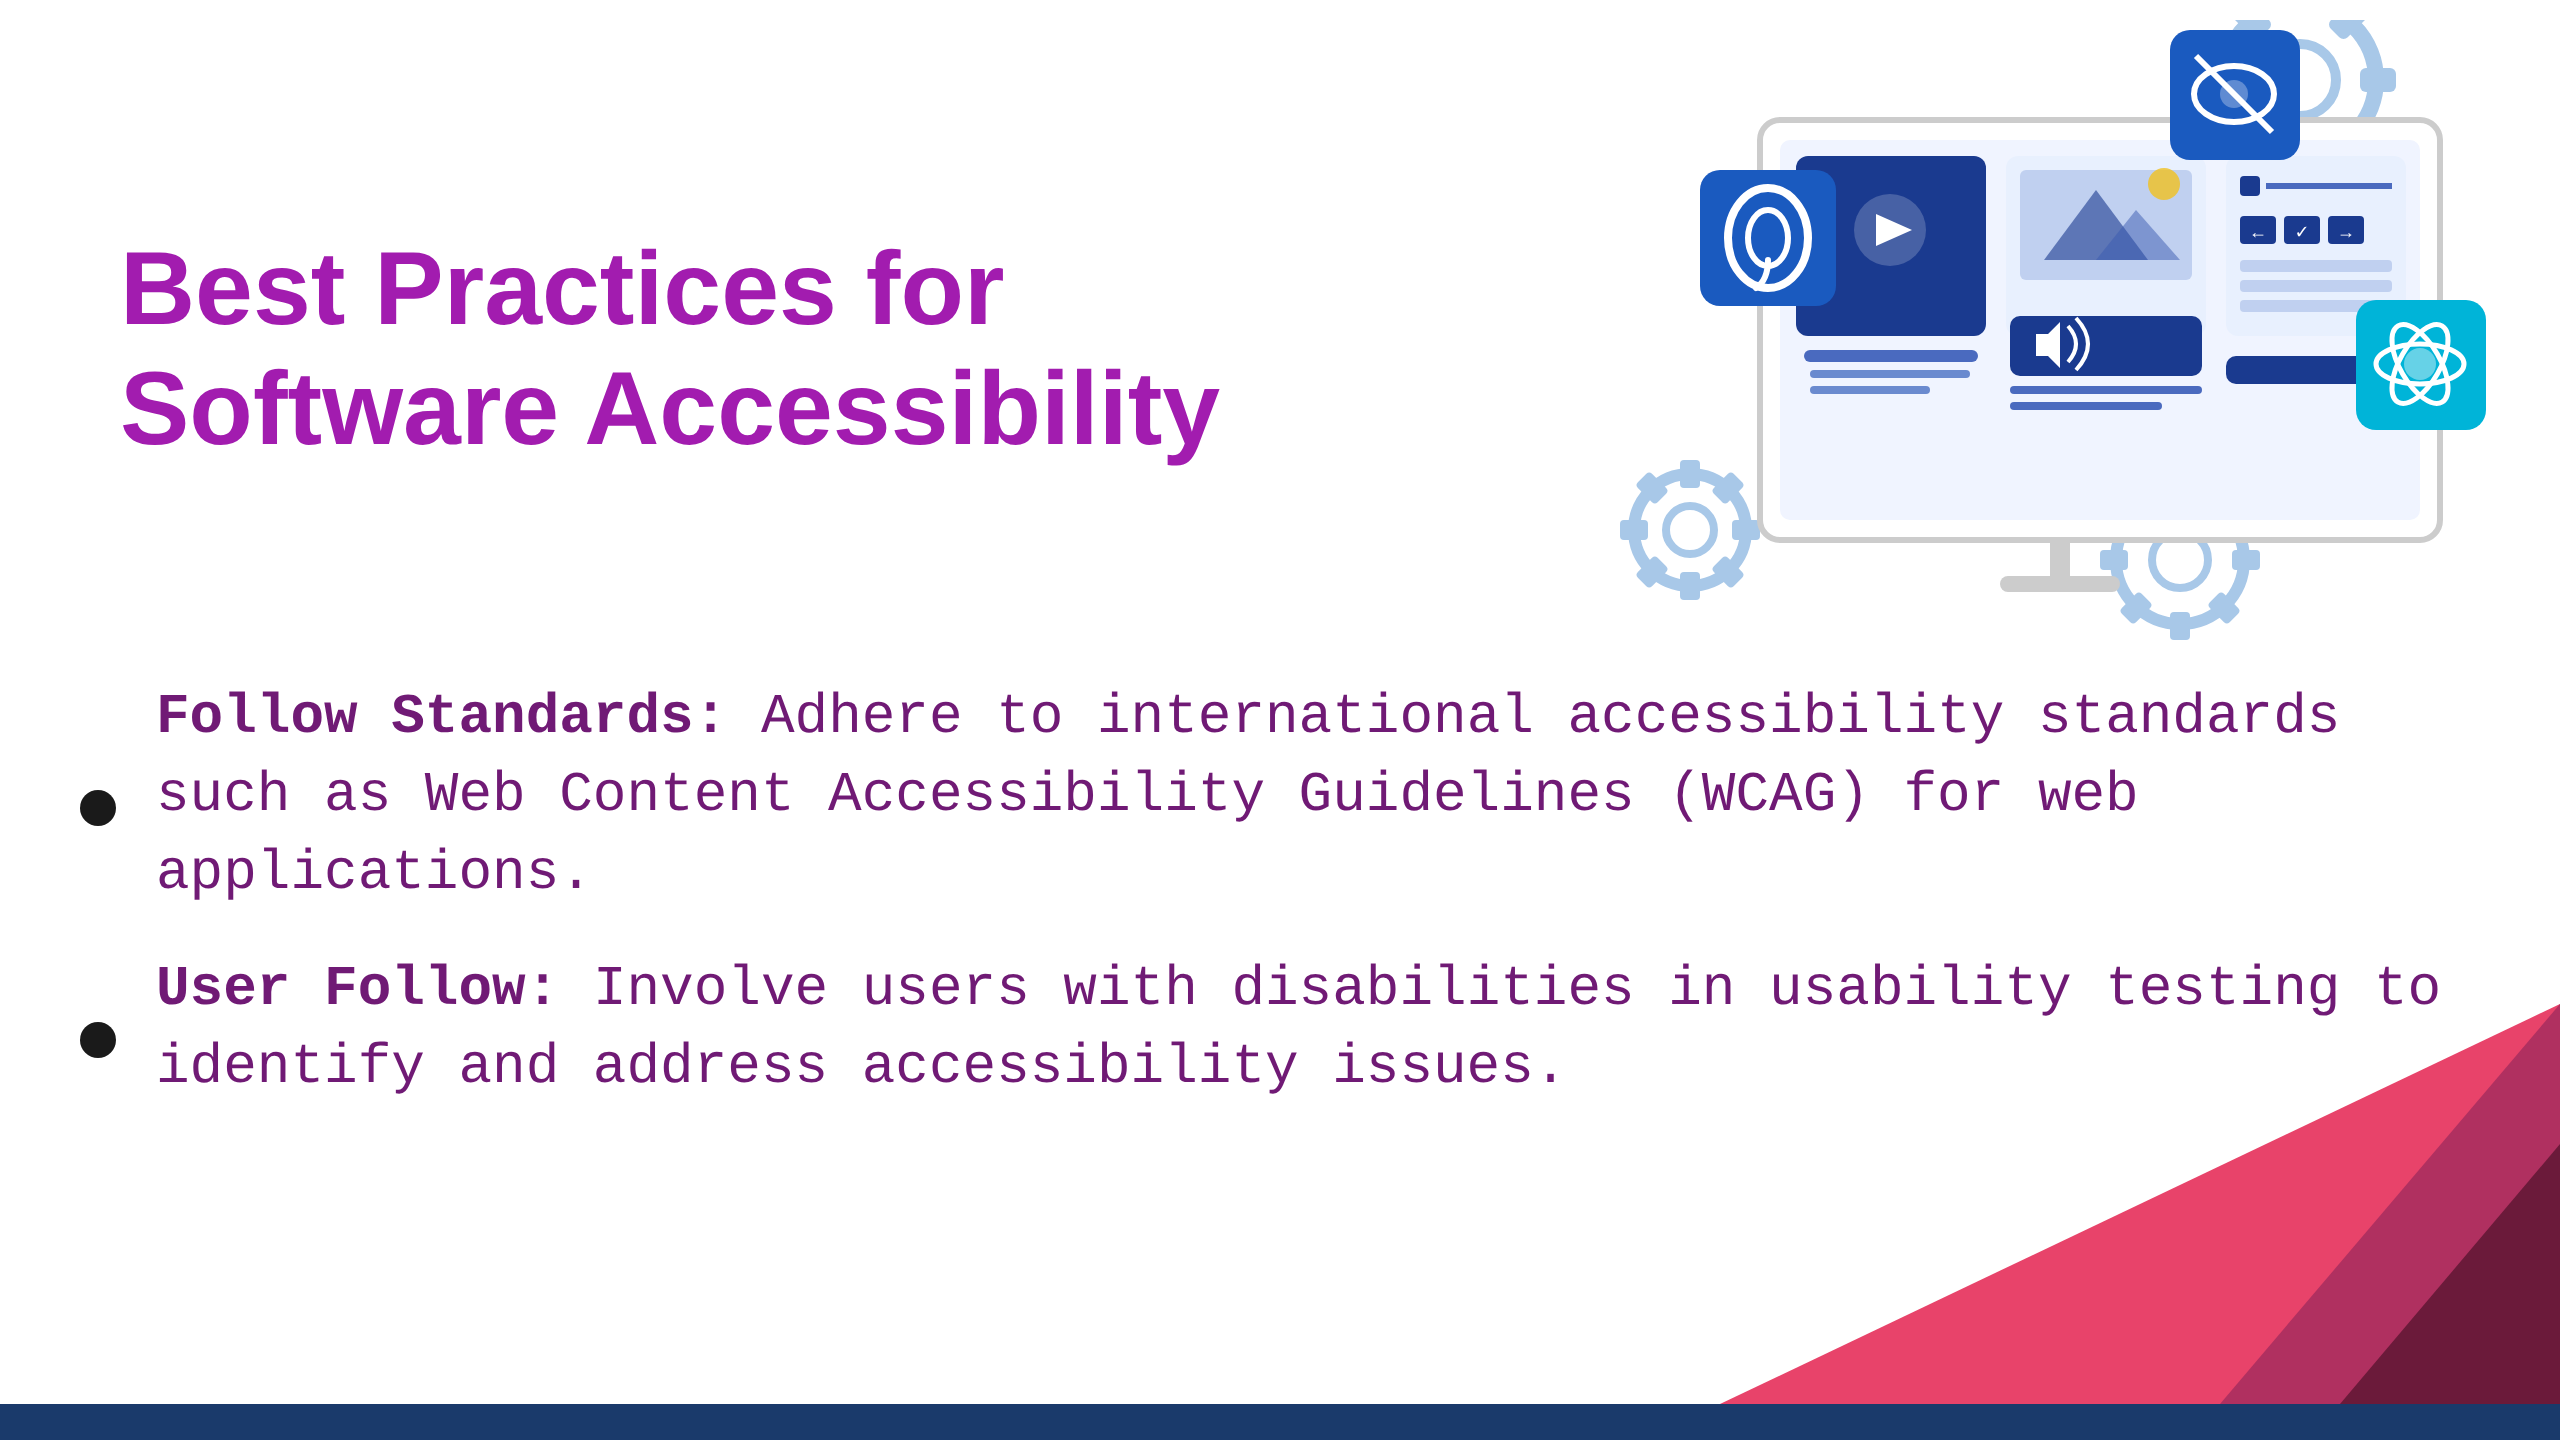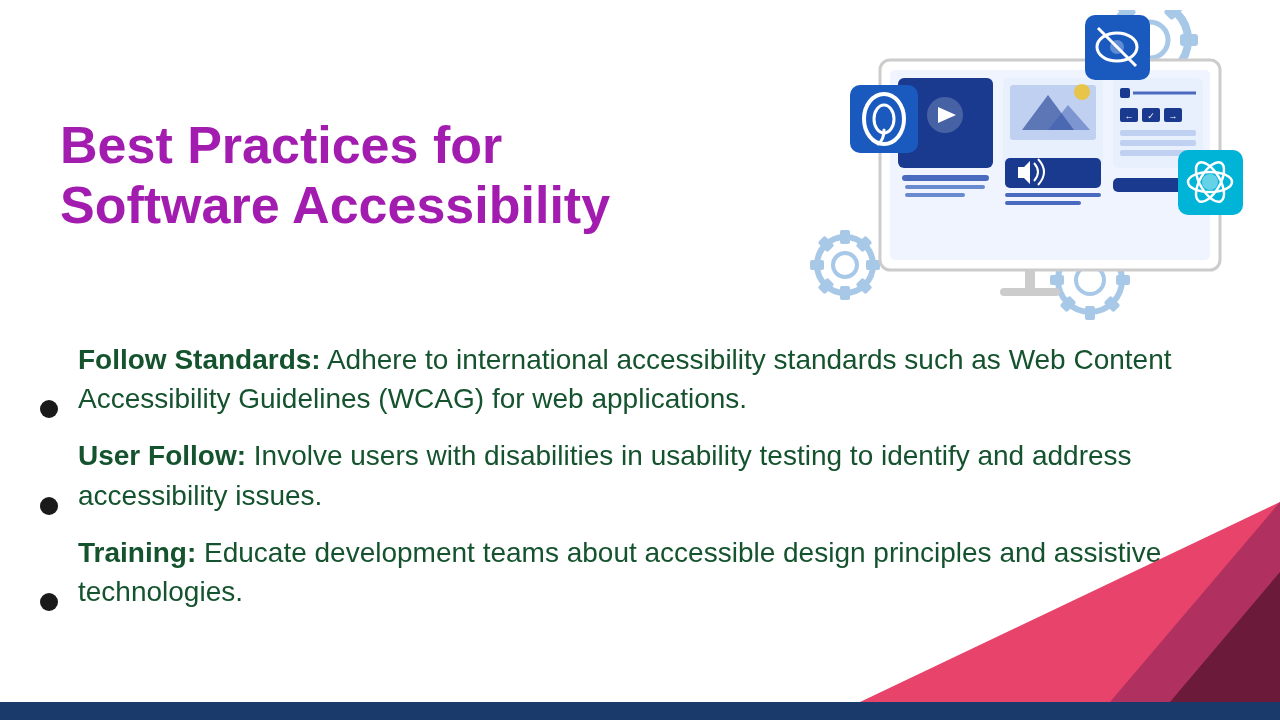--- a/index.html
+++ b/index.html
@@ -98,25 +98,26 @@
     
     .bullets {
       position: absolute;
       top: 340px;
       left: 40px;
       right: 40px;
     }
 
     .bullet-item {
       display: flex;
-      align-items: flex-end;
+      align-items: center;
       margin-bottom: 18px;
       font-size: 28px;
       line-height: 1.4;
-      color: #14532d;
+      color: #701a75;
+      font-family: Liberation Mono, monospace;
     }
 
     .bullet-dot {
       width: 18px;
       height: 18px;
       min-width: 18px;
       background: #1a1a1a;
       border-radius: 50%;
       margin-top: 10px;
       margin-right: 20px;
@@ -259,26 +260,20 @@
       <div class="bullet-text">
         <strong>Follow Standards:</strong><span> Adhere to international accessibility standards such as Web Content Accessibility Guidelines (WCAG) for web applications.</span>
       </div>
     </div>
     <div class="bullet-item">
       <div class="bullet-dot"></div>
       <div class="bullet-text">
         <strong>User Follow:</strong><span> Involve users with disabilities in usability testing to identify and address accessibility issues.</span>
       </div>
     </div>
-    <div class="bullet-item">
-      <div class="bullet-dot"></div>
-      <div class="bullet-text">
-        <strong>Training:</strong><span> Educate development teams about accessible design principles and assistive technologies.</span>
-      </div>
-    </div>
   </div>
 
   <div class="triangle-container">
     <div class="triangle-pink-large"></div>
     <div class="triangle-dark-right"></div>
     <div class="triangle-dark-small"></div>
   </div>
 
   <div class="bottom-bar"></div>
 </div>

